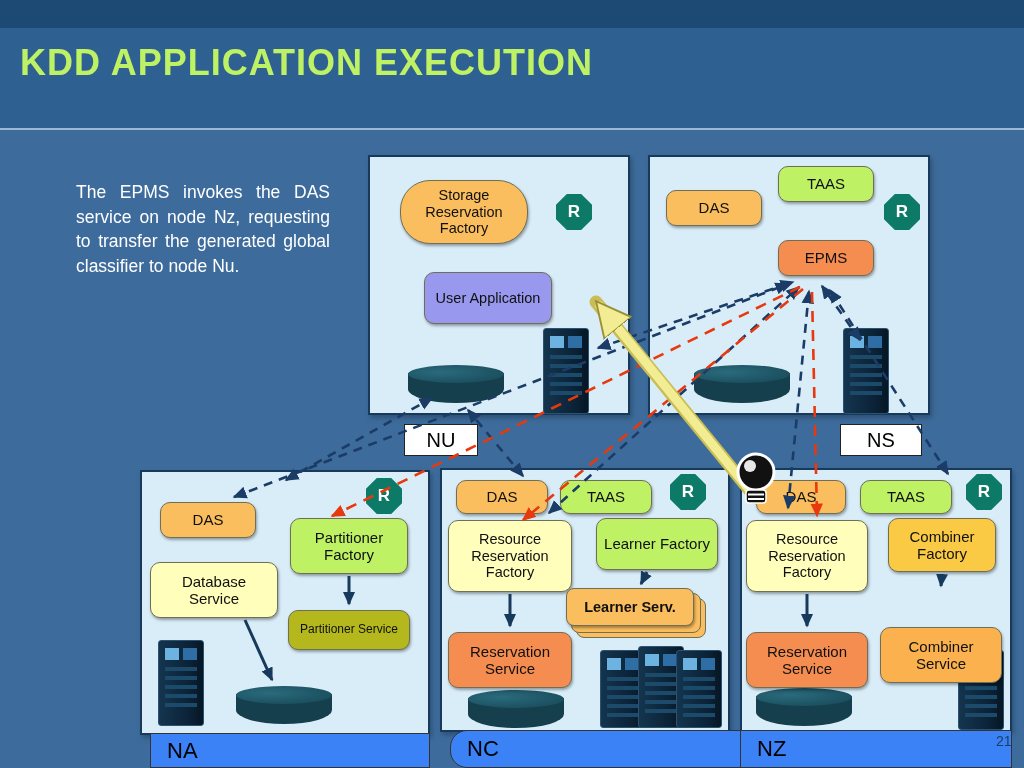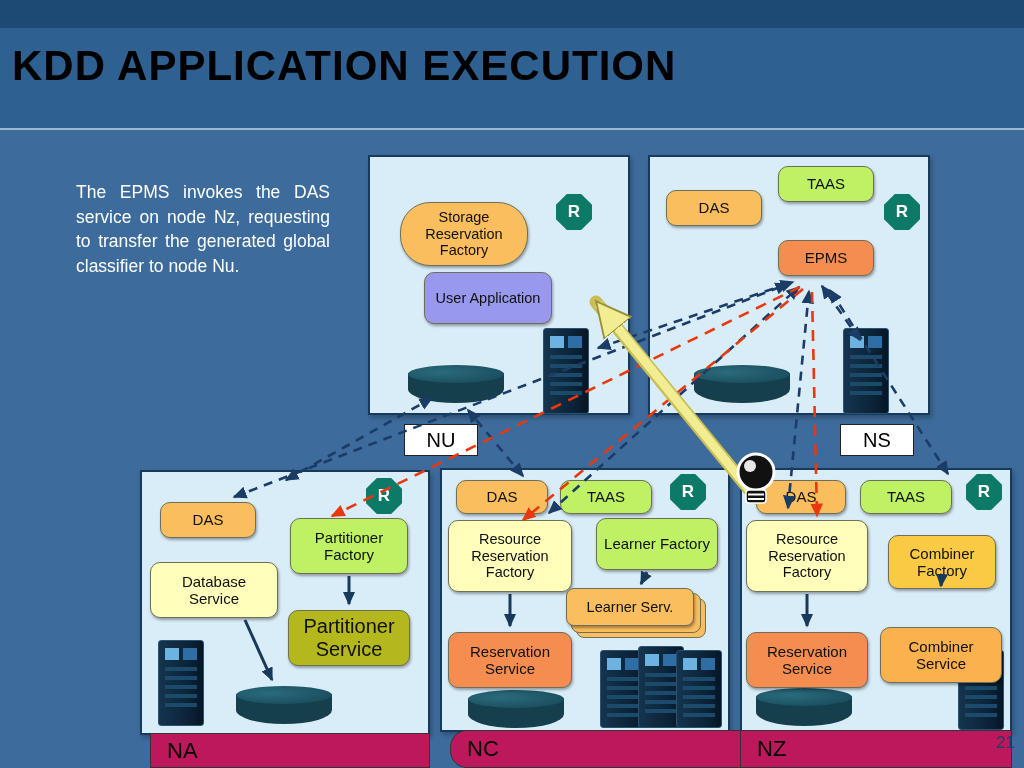--- a/index.html
+++ b/index.html
@@ -1,21 +1,21 @@
 <!DOCTYPE html>
 <html><head>
 <meta charset="utf-8">
 <style>
   * { margin:0; padding:0; box-sizing:border-box; }
   body { background:#222; font-family:"Liberation Sans", sans-serif; }
   .slide { position:relative; width:1024px; height:768px; background:#3d6c9c; overflow:hidden; }
 
   .topbar { position:absolute; left:0; top:0; width:1024px; height:28px; background:#1c4a74; }
   .titleband { position:absolute; left:0; top:28px; width:1024px; height:102px; background:#2e6191; border-bottom:2px solid #9cb9d4; }
-  .page-title { position:absolute; left:12px; top:42px; color:#000000; font-size:42px; font-weight:bold; letter-spacing:1px; }
+  .page-title { position:absolute; left:20px; top:42px; color:#bef264; font-size:36px; font-weight:bold; letter-spacing:1px; }
 
   .desc { position:absolute; left:76px; top:180px; width:254px; color:#ffffff; font-size:17.5px; line-height:1.4; text-align:justify; }
 
   .node { position:absolute; background:#d9edf8; border:2px solid #16395c; box-shadow:2px 3px 5px rgba(0,0,0,0.25); }
   #node-nu { left:368px; top:155px; width:262px; height:260px; }
   #node-ns { left:648px; top:155px; width:282px; height:260px; }
   #node-na { left:140px; top:470px; width:290px; height:265px; }
   #node-nc { left:440px; top:468px; width:290px; height:264px; }
   #node-nz { left:740px; top:468px; width:272px; height:264px; }
 
@@ -30,21 +30,21 @@
   .olive    { background:#b4b81c; }
   .amber    { background:#fbca45; }
   .dorange  { background:#fab14e;margin-top:37px; }
 
   .rbadge { position:absolute; width:36px; height:36px; background:#0c7a66;
             clip-path:polygon(30% 0,70% 0,100% 30%,100% 70%,70% 100%,30% 100%,0 70%,0 30%);
             color:#fff; font-weight:bold; font-size:17px; display:flex; align-items:center; justify-content:center; z-index:4; }
 
   .nodelabel { position:absolute; background:#ffffff; border:1px solid #222; color:#000;
                display:flex; align-items:center; justify-content:center; font-size:20px; z-index:4; }
-  .strip { position:absolute; background:#be185d; border:1px solid #333; color:#000;
+  .strip { position:absolute; background:#3b82f6; border:1px solid #333; color:#000;
            display:flex; align-items:center; font-size:22px; padding-left:16px; z-index:4; }
 
   .cyl { position:absolute; width:96px; height:44px; z-index:2; }
   .cyl::before { content:""; position:absolute; left:0; top:8px; width:96px; height:30px;
                  background:#153f4d; border-radius:0 0 48px 48px / 0 0 14px 14px; }
   .cyl::after  { content:""; position:absolute; left:0; top:0; width:96px; height:18px;
                  background:radial-gradient(ellipse at 35% 40%, #2a6b7c, #1b4f5f 75%); border-radius:50%; }
 
   .server { position:absolute; width:46px; height:86px; z-index:2;
             background:linear-gradient(90deg,#14354f,#0b2236 70%,#061624);
@@ -56,91 +56,91 @@
 
   .stack { position:absolute; z-index:3; }
   .stack::before, .stack::after { content:""; position:absolute; left:0; top:0; width:100%; height:100%;
             background:#fbbe5e; border:1px solid #6f6f58; border-radius:8px; }
   .stack::before { transform:translate(10px,10px); z-index:-2; }
   .stack::after  { transform:translate(5px,5px);  z-index:-1; }
   .stack .shape  { left:0; top:0; width:100%; height:100%; border-radius:8px; }
 
   .overlay { position:absolute; left:0; top:0; z-index:20; pointer-events:none; }
   .bulb { position:absolute; left:730px; top:450px; z-index:30; }
-  .pagenum { position:absolute; left:996px; top:733px; color:#1c3f66; font-size:17px; z-index:5; }
+  .pagenum { position:absolute; left:996px; top:733px; color:#1c3f66; font-size:14px; z-index:5; }
 </style>
 </head>
 <body>
 
 <div class="slide">
 
   <div class="topbar"></div>
   <div class="titleband"></div>
   <div class="page-title">KDD APPLICATION EXECUTION</div>
 
   <div class="desc">The EPMS invokes the DAS service on node Nz, requesting to transfer the generated global classifier to node Nu.</div>
 
   <div>
     <div class="node" id="node-nu"></div>
-    <div class="shape orange" style="left:400px; top:202px; width:128px; height:64px;border-radius:30px;">Storage Reservation Factory</div>
+    <div class="shape orange" style="left:400px; top:180px; width:128px; height:64px;border-radius:30px;">Storage Reservation Factory</div>
     <div class="rbadge" style="left:556px; top:194px;">R</div>
     <div class="shape purple" style="left:424px; top:272px; width:128px; height:52px;">User Application</div>
     <div class="cyl" style="left:408px; top:365px;"></div>
     <div class="server" style="left:543px; top:328px;"></div>
     <div class="nodelabel" style="left:404px; top:424px; width:74px; height:32px;">NU</div>
   </div>
 
   <div>
     <div class="node" id="node-ns"></div>
     <div class="shape green" style="left:778px; top:166px; width:96px; height:36px; font-size:15px;">TAAS</div>
     <div class="shape orange" style="left:666px; top:190px; width:96px; height:36px; font-size:15px;">DAS</div>
     <div class="rbadge" style="left:884px; top:194px;">R</div>
     <div class="shape coral" style="left:778px; top:240px; width:96px; height:36px; font-size:15px;">EPMS</div>
     <div class="cyl" style="left:694px; top:365px;"></div>
     <div class="server" style="left:843px; top:328px;"></div>
-    <div class="nodelabel" style="left:840px; top:424px; width:74px; height:32px;">NS</div>
+    <div class="nodelabel" style="left:840px; top:424px; width:82px; height:32px;">NS</div>
   </div>
 
   <div>
     <div class="node" id="node-na"></div>
     <div class="rbadge" style="left:366px; top:478px;">R</div>
     <div class="shape orange" style="left:160px; top:502px; width:96px; height:36px; font-size:15px;">DAS</div>
     <div class="shape green" style="left:290px; top:518px; width:118px; height:56px; font-size:15px;">Partitioner Factory</div>
     <div class="shape paleyel" style="left:150px; top:562px; width:128px; height:56px; font-size:15px;">Database Service</div>
-    <div class="shape olive" style="left:288px; top:610px; width:122px; height:56px; font-size:20px;">Partitioner Service</div>
+    <div class="shape olive" style="left:288px; top:610px; width:122px; height:40px; font-size:12px;">Partitioner Service</div>
     <div class="server" style="left:158px; top:640px;"></div>
     <div class="cyl" style="left:236px; top:686px;"></div>
     <div class="strip" style="left:150px; top:733px; width:280px; height:35px;">NA</div>
   </div>
 
   <div>
     <div class="node" id="node-nc"></div>
     <div class="shape orange" style="left:456px; top:480px; width:92px; height:34px; font-size:15px;">DAS</div>
     <div class="shape green" style="left:560px; top:480px; width:92px; height:34px; font-size:15px;">TAAS</div>
     <div class="rbadge" style="left:670px; top:474px;">R</div>
     <div class="shape paleyel" style="left:448px; top:520px; width:124px; height:72px;">Resource Reservation Factory</div>
     <div class="shape green" style="left:596px; top:518px; width:122px; height:52px; font-size:15px;">Learner Factory</div>
-    <div class="stack" style="left:566px; top:588px; width:128px; height:38px;">
+    <div class="stack" style="left:566px; top:588px; width:128px; height:38px;font-weight:bold;">
       <div class="shape orange">Learner Serv.</div>
     </div>
     <div class="shape coral" style="left:448px; top:632px; width:124px; height:56px; font-size:15px;">Reservation Service</div>
     <div class="cyl" style="left:468px; top:690px;"></div>
     <div class="server" style="left:600px; top:650px; height:78px;"></div>
     <div class="server" style="left:638px; top:646px; height:82px;"></div>
     <div class="server" style="left:676px; top:650px; height:78px;"></div>
     <div class="strip" style="left:450px; top:730px; width:324px; height:38px;border-radius:17px;">NC</div>
   </div>
 
   <div>
     <div class="node" id="node-nz"></div>
     <div class="shape orange" style="left:756px; top:480px; width:90px; height:34px; font-size:15px;">DAS</div>
     <div class="shape green" style="left:860px; top:480px; width:92px; height:34px; font-size:15px;">TAAS</div>
     <div class="rbadge" style="left:966px; top:474px;">R</div>
     <div class="shape paleyel" style="left:746px; top:520px; width:122px; height:72px;">Resource Reservation Factory</div>
-    <div class="shape amber" style="left:888px; top:518px; width:108px; height:54px; font-size:15px;margin-top:17px;">Combiner Factory</div>
+    <div class="shape amber" style="left:888px; top:518px; width:108px; height:54px; font-size:15px;">Combiner Factory</div>
     <div class="shape dorange" style="left:880px; top:590px; width:122px; height:56px; font-size:15px;">Combiner Service</div>
     <div class="shape coral" style="left:746px; top:632px; width:122px; height:56px; font-size:15px;">Reservation Service</div>
     <div class="cyl" style="left:756px; top:688px;"></div>
     <div class="server" style="left:958px; top:650px; height:80px;"></div>
     <div class="strip" style="left:740px; top:730px; width:272px; height:38px;">NZ</div>
   </div>
 
   <svg class="overlay" width="1024" height="768" viewBox="0 0 1024 768">
     <defs>
       <marker id="mnavy" viewBox="0 0 10 10" refX="8" refY="5" markerWidth="6" markerHeight="6" orient="auto-start-reverse">

